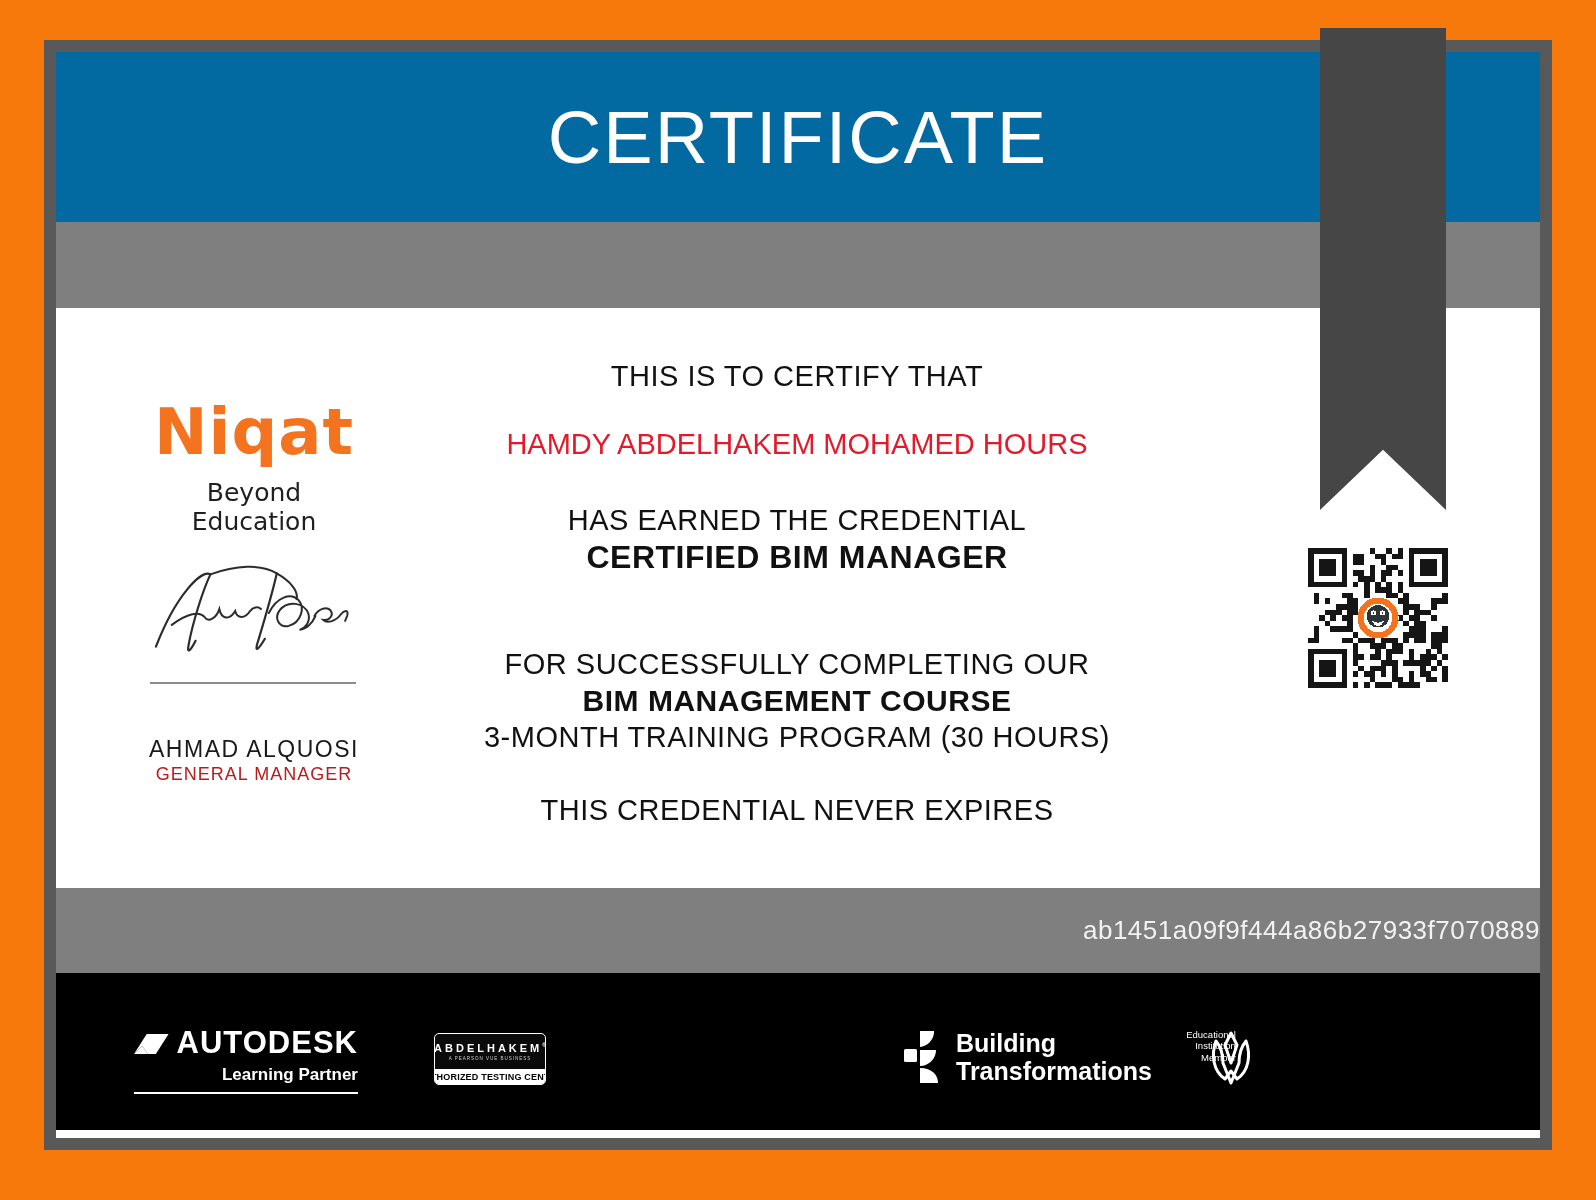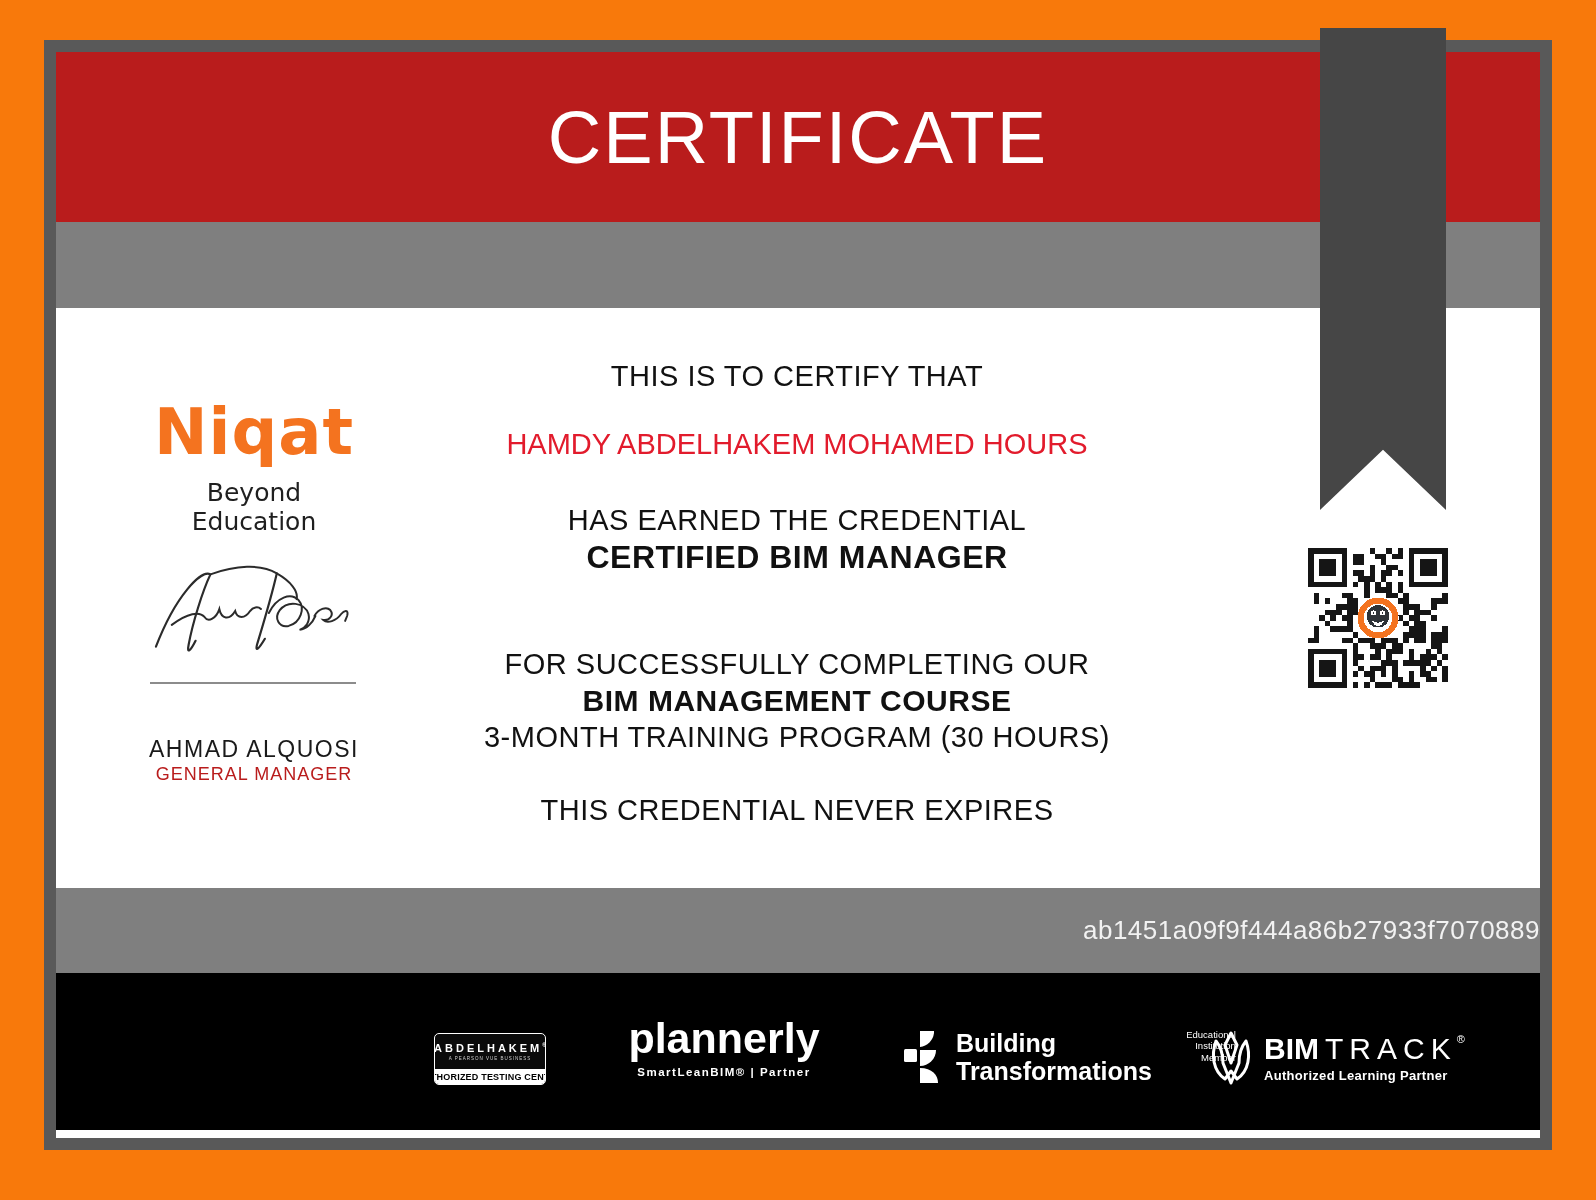--- a/index.html
+++ b/index.html
@@ -8,21 +8,21 @@
   }
   *{margin:0;padding:0;box-sizing:border-box;}
   html,body{width:1596px;height:1200px;}
   body{background:var(--border-orange);position:relative;overflow:hidden;
        font-family:"Liberation Sans",sans-serif;}
   .page{position:absolute;left:0;top:0;width:1596px;height:1200px;}
 
   
   .frame{position:absolute;left:44px;top:40px;width:1508px;height:1110px;
          border:12px solid var(--frame-gray);background:#fff;}
-  .band-header{height:170px;background:#b91c1c;display:flex;align-items:center;justify-content:center;}
+  .band-header{height:170px;background:#0369a1;display:flex;align-items:center;justify-content:center;}
   .cert-title{color:#fff;font-size:74px;letter-spacing:2px;font-weight:400;
               font-family:"Liberation Sans",sans-serif;}
   .band-gray{height:86px;background:var(--band-gray);}
   .main{position:relative;height:580px;background:#fff;}
 
   
   .issuer-col{position:absolute;left:92px;top:0;width:212px;text-align:center;}
   .brand-logo{position:absolute;left:0;top:92px;width:212px;
               font-family:"DejaVu Sans",sans-serif;font-weight:bold;
               font-size:64px;letter-spacing:1px;color:var(--accent-orange);line-height:1;}
@@ -139,59 +139,60 @@
       </div>
 
     </div>
 
     <div class="band-id">
       <div class="cred-id">ab1451a09f9f444a86b27933f7070889</div>
     </div>
 
     <div class="band-footer">
 
+      <div class="pt-autodesk">
+        <div class="ad-row">
+          <svg width="38" height="24" viewBox="0 0 38 24">
+            <path d="M0,24 L14,2 H38 L24,24 H15 L9,15 L0,24 Z" fill="#fff"></path>
+            <path d="M9,15 L15,24 H0 Z" fill="#fff"></path>
+          </svg>
+          <span class="ad-name">AUTODESK</span>
+        </div>
+        <div class="ad-sub">Learning Partner</div>
+        <div class="ad-underline"></div>
+      </div>
 
       <div class="pt-certiport">
         <div class="cp-top">
           <div class="cp-name"><span>ABDELHAKEM</span><sup>®</sup></div>
           <div class="cp-sub">A PEARSON VUE BUSINESS</div>
         </div>
         <div class="cp-strip">AUTHORIZED TESTING CENTER</div>
       </div>
 
-      <div class="pt-plannerly">
-        <div class="pl-name">plannerly</div>
-        <div class="pl-sub">SmartLeanBIM® | Partner</div>
-      </div>
 
       <div class="pt-building">
         <svg width="44" height="52" viewBox="0 0 44 52">
           <path d="M18,0 H32 V2 A16,16 0 0 1 18,16 Z" fill="#fff"></path>
           <rect x="2" y="18" width="13" height="13" rx="1.5" fill="#fff"></rect>
           <path d="M18,19 H34 A16,16 0 0 1 18,35 Z" fill="#fff"></path>
           <path d="M18,37 C30,37 36,44 36,52 H18 Z" fill="#fff"></path>
         </svg>
         <div class="bt-text">
           <div class="bt-l1">Building</div>
           <div class="bt-l2">Transformations</div>
         </div>
         <div class="bt-member">Educational Institution Member</div>
       </div>
 
       <div class="pt-bimtrack">
         <svg width="46" height="58" viewBox="0 0 46 58" fill="none" stroke="#fff" stroke-width="3" stroke-linejoin="round">
           <path d="M23,4 L29,16 L23,34 L17,16 Z"></path>
           <path d="M8,12 C3,26 5,42 17,50 L23,42 L29,50 C41,42 43,26 38,12 C33,18 31,26 31,34 L23,54 L15,34 C15,26 13,18 8,12 Z"></path>
         </svg>
-        <div class="bim-lines">
-          <div class="bim-row">
-            <span class="bim-bold">BIM</span><span class="bim-rest">TRACK</span><span class="bim-reg">®</span>
-          </div>
-          <div class="bim-sub">Authorized Learning Partner</div>
-        </div>
       </div>
 
     </div>
   </div>
 
   <div class="ribbon"></div>
 
   <div class="qr">
     <svg id="qr-svg" viewBox="0 0 25 25" shape-rendering="crispEdges">
         <rect x="11" y="0" width="1" height="1" fill="#151515"></rect>

